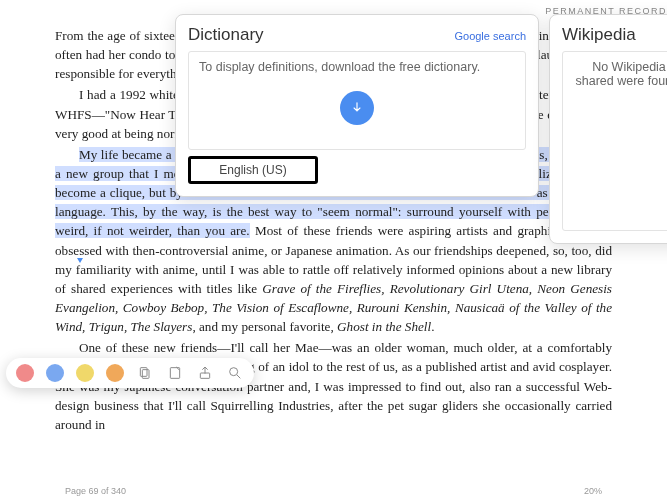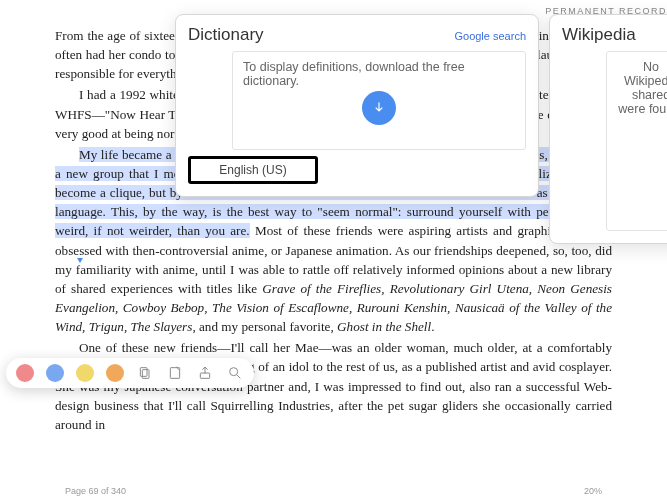--- a/index.html
+++ b/index.html
@@ -79,21 +79,20 @@
 }
 .card-body {
   border: 1px solid #e3e3e3;
   border-radius: 3px;
   flex: 1;
   padding: 8px 10px;
   font-size: 12.5px;
   color: #666;
   position: relative;
   overflow: hidden;
-  margin-left: 44px;
 }
 .download-btn {
   position: absolute;
   left: 50%; top: 58%;
   transform: translate(-50%, -50%);
   width: 34px; height: 34px;
   border-radius: 50%;
   background: #4a8df0;
   display: flex;
   align-items: center;

